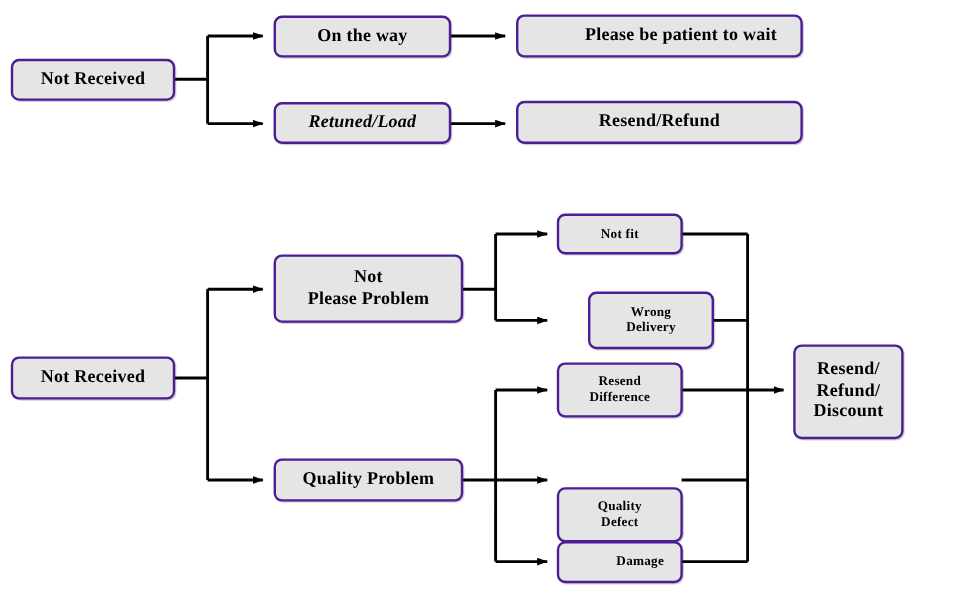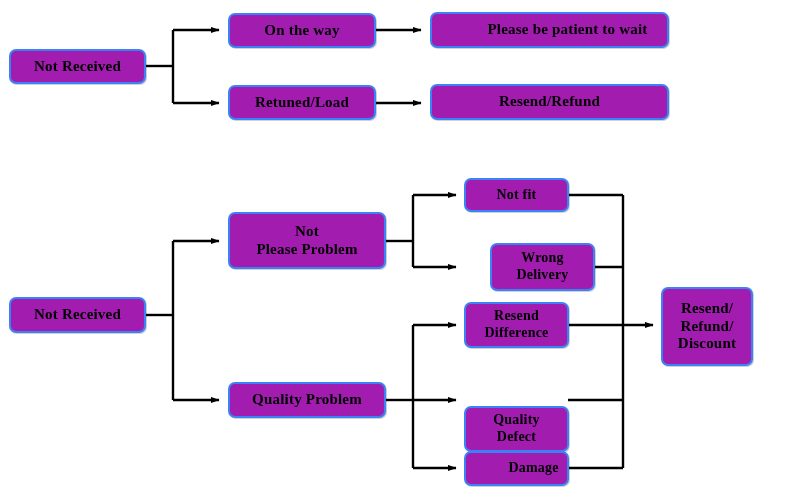--- a/index.html
+++ b/index.html
@@ -19,37 +19,37 @@
     position: absolute;
     left: 0;
     top: 0;
     width: 800px;
     height: 497px;
     pointer-events: none;
   }
   .node {
     position: absolute;
     box-sizing: border-box;
-    background: #a21caf;
-    border: 2px solid #3b82f6;
+    background: #e5e5e5;
+    border: 2px solid #4c1d95;
     border-radius: 7px;
     display: flex;
     align-items: center;
     justify-content: center;
     text-align: center;
     color: #000000;
     font-weight: bold;
     font-size: 15px;
     line-height: 1.18;
     letter-spacing: 0.2px;
     box-shadow: 1px 1px 0 rgba(0,0,0,0.18);
     white-space: pre-line;
     z-index: 2;
   }
-  .node.small { font-size: 14px; }
+  .node.small { font-size: 11px; }
 </style>
 </head>
 <body>
 
 <div id="canvas">
 
   <svg id="wires" viewBox="0 0 800 497" xmlns="http://www.w3.org/2000/svg">
     <defs>
       <marker id="arrow" markerWidth="9" markerHeight="9" refX="8.4" refY="3.2" orient="auto" markerUnits="userSpaceOnUse">
         <path d="M0,0 L9,3.2 L0,6.4 z" fill="#000000"></path>
@@ -88,21 +88,21 @@
       <path d="M568,468 L623,468"></path>
       <path d="M623,195 L623,468"></path>
       <path d="M568,325 L653,325" marker-end="url(#arrow)"></path>
     </g>
   </svg>
 
   <div class="node" style="left:9px; top:49px; width:137px; height:35px;">Not Received</div>
 
   <div class="node" style="left:228px; top:13px; width:148px; height:35px;">On the way</div>
 
-  <div class="node" style="left:228px; top:85px; width:148px; height:35px;">Retuned/Load</div>
+  <div class="node" style="left:228px; top:85px; width:148px; height:35px;font-style:italic;">Retuned/Load</div>
 
   <div class="node" style="left:430px; top:12px; width:239px; height:36px;padding-left:36px;">Please be patient to wait</div>
 
   <div class="node" style="left:430px; top:84px; width:239px; height:36px;">Resend/Refund</div>
 
   <div class="node" style="left:9px; top:297px; width:137px; height:36px;">Not Received</div>
 
   <div class="node" style="left:228px; top:212px; width:158px; height:57px;">Not
 Please Problem</div>
 

